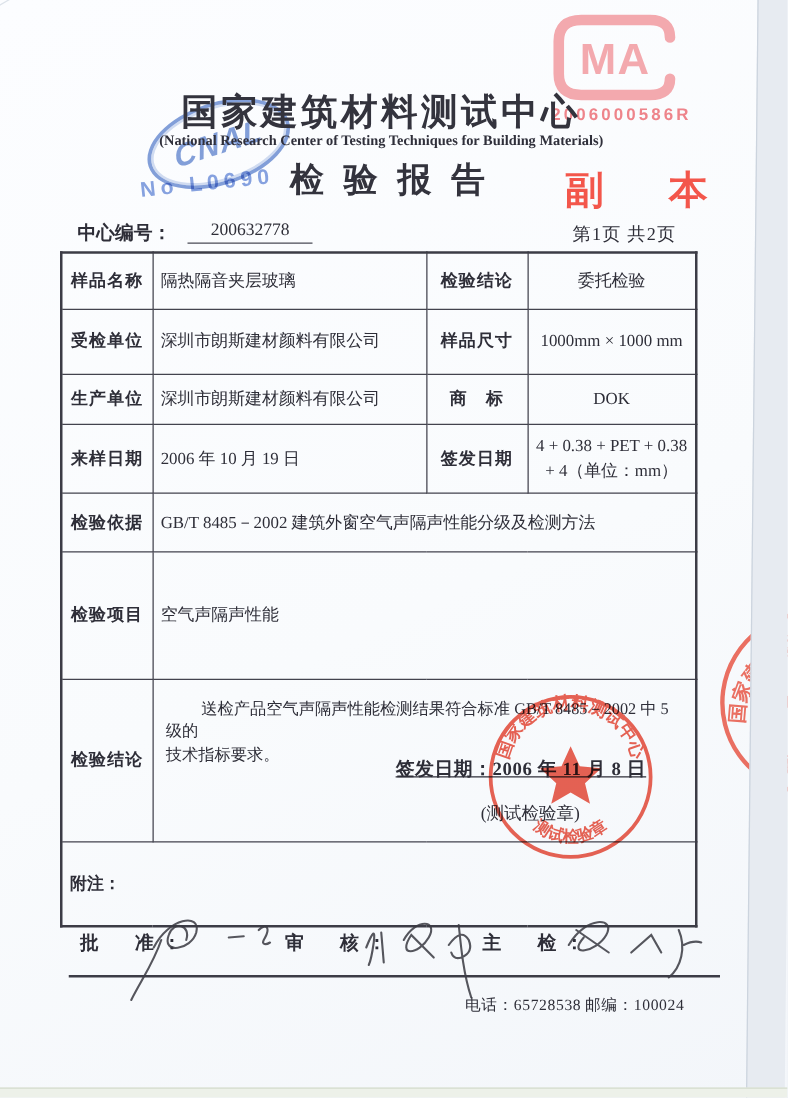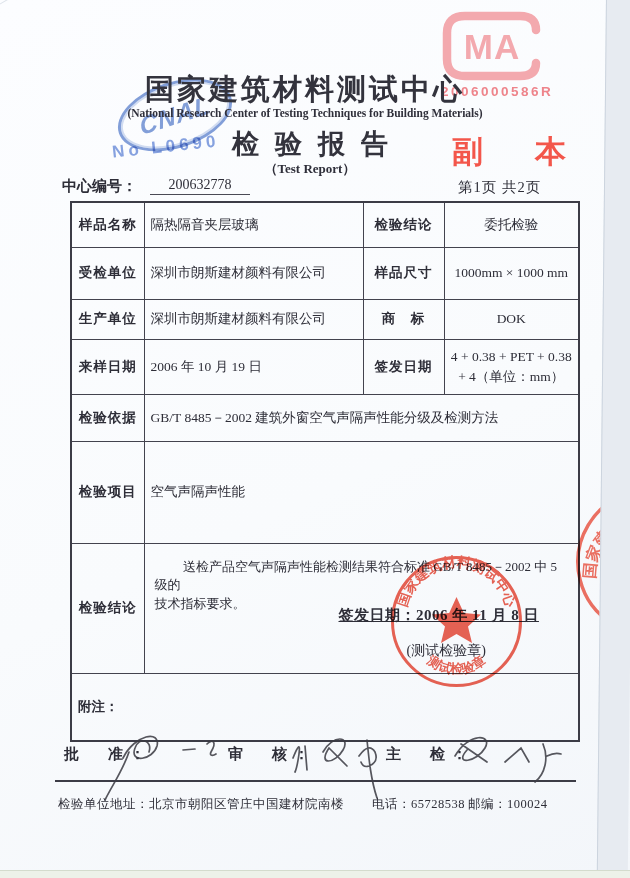--- a/index.html
+++ b/index.html
@@ -31,21 +31,21 @@
   .cnal-oval{left:116px;top:82px;width:112px;height:60px;border:3px solid #5b80cc;
              border-radius:50%;transform:rotate(-18deg);opacity:.75;mix-blend-mode:multiply;
              box-shadow:inset 0 0 0 2px rgba(91,128,204,.35);
              display:flex;align-items:center;justify-content:center;}
   .cnal-text{font-family:"Liberation Sans",sans-serif;font-style:italic;font-weight:bold;
              font-size:25px;color:#5b80cc;letter-spacing:1px;transform:skewX(-8deg);}
   .stamp-no{left:112px;top:137px;font-family:"Liberation Sans",sans-serif;font-weight:bold;
             font-size:17px;letter-spacing:4px;color:#6a8cd8;transform:rotate(-6deg);
             opacity:.8;mix-blend-mode:multiply;white-space:nowrap;}
   
-  table.report{position:absolute;left:70px;top:201px;width:508px;border-collapse:collapse;
+  table.report{position:absolute;left:48px;top:201px;width:508px;border-collapse:collapse;
                table-layout:fixed;}
   table.report td{border:1px solid #43434e;font-size:13.5px;vertical-align:middle;
                   padding:2px 6px;overflow:hidden;}
   table.report{border:2px solid #3c3c46;}
   td.lbl{font-size:15px;font-weight:bold;text-align:center;letter-spacing:1px;padding:2px 2px;}
   td.val{text-align:left;padding-left:11px;}
   td.ctr{text-align:center;font-size:13px;padding:2px 4px;}
   td.spec{text-align:center;font-size:12.5px;line-height:1.45;padding:2px 6px;}
   td.note-cell{vertical-align:top;padding-top:13px;padding-left:9px;font-size:15px;font-weight:bold;}
   .concl-cell{position:relative;padding:0 !important;}
@@ -84,21 +84,20 @@
   <div class="abs cma-num">2006000586R</div>
 
   <div class="abs cnal-oval">
     <span class="cnal-text">CNAL</span>
   </div>
   <div class="abs stamp-no">No L0690</div>
 
   <div class="abs center-name">国家建筑材料测试中心</div>
   <div class="abs center-name-en">(National Research Center of Testing Techniques for Building Materials)</div>
   <div class="abs report-title">检验报告</div>
-  <div class="abs report-title-en">（Test Report）</div>
   <div class="abs copy-stamp">副本</div>
 
   <div class="abs report-no-label">中心编号：</div>
   <div class="abs report-no-value">200632778</div>
   <div class="abs page-info">第1页 共2页</div>
 
   <table class="report">
     <colgroup>
         <col style="width:73px">
         <col style="width:219px">
@@ -188,19 +187,18 @@
 
   <svg class="abs sig-svg" viewBox="0 0 490 85" fill="none" stroke="#3a3a42" stroke-width="1.7" stroke-linecap="round" opacity="0.85">
     <path d="M 28 36 C 40 12 66 8 62 24 C 58 38 34 42 40 26 C 44 14 58 18 54 30 M 34 30 C 28 48 18 62 10 78"></path>
     <path d="M 88 28 L 100 27 M 112 22 C 118 16 122 20 116 30 C 114 34 118 34 121 32"></path>
     <path d="M 198 36 Q 206 16 204 32 Q 202 46 200 50 M 210 24 L 212 48 M 228 30 C 238 12 256 14 248 28 C 240 42 222 44 234 26 L 252 44 M 264 34 Q 274 20 280 30 Q 284 40 274 44 Q 268 46 266 40 M 272 18 C 274 38 276 58 282 76"></path>
     <path d="M 360 34 C 374 10 398 12 390 26 C 382 40 358 44 372 28 M 366 22 L 392 40 M 410 40 L 426 26 L 434 40 M 448 22 C 454 36 450 52 440 60 M 452 34 Q 460 30 466 32"></path>
   </svg>
 
   <div class="abs footer-rule"></div>
 
-  <div class="abs footer" style="left:58px;">检验单位地址：北京市朝阳区管庄中国建材院南楼</div>
   <div class="abs footer" style="left:372px;">电话：65728538</div>
   <div class="abs footer" style="left:468px;">邮编：100024</div>
 
   <div class="abs edge-right"></div>
   <div class="abs edge-bottom"></div>
 </div>
 
 </body></html>

